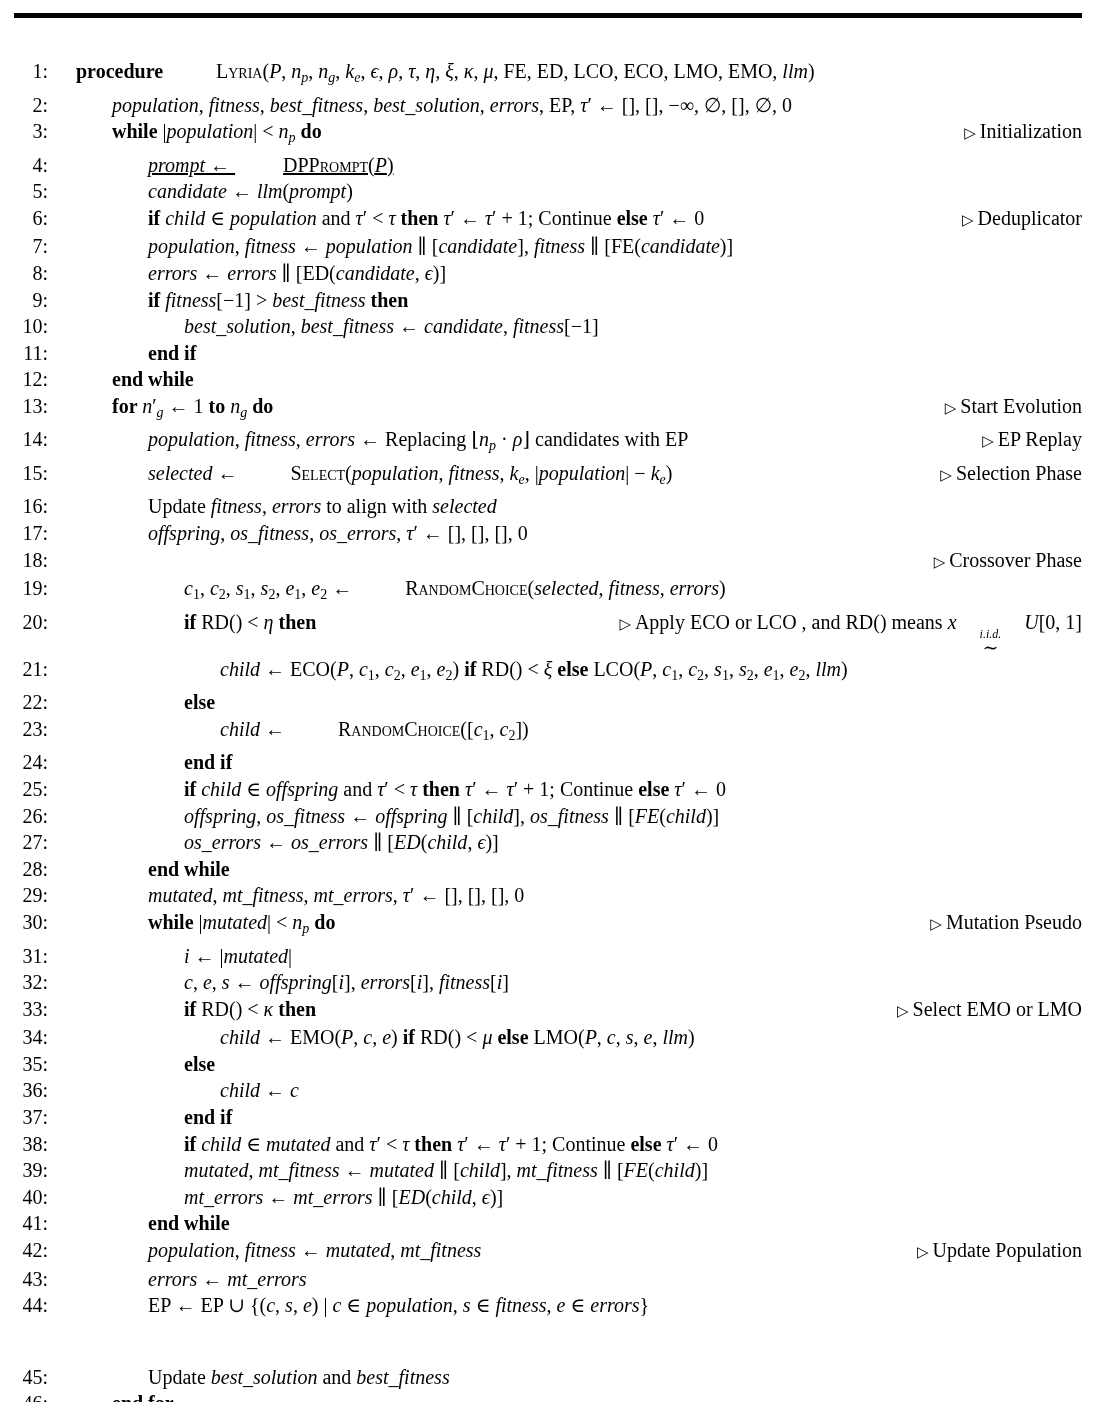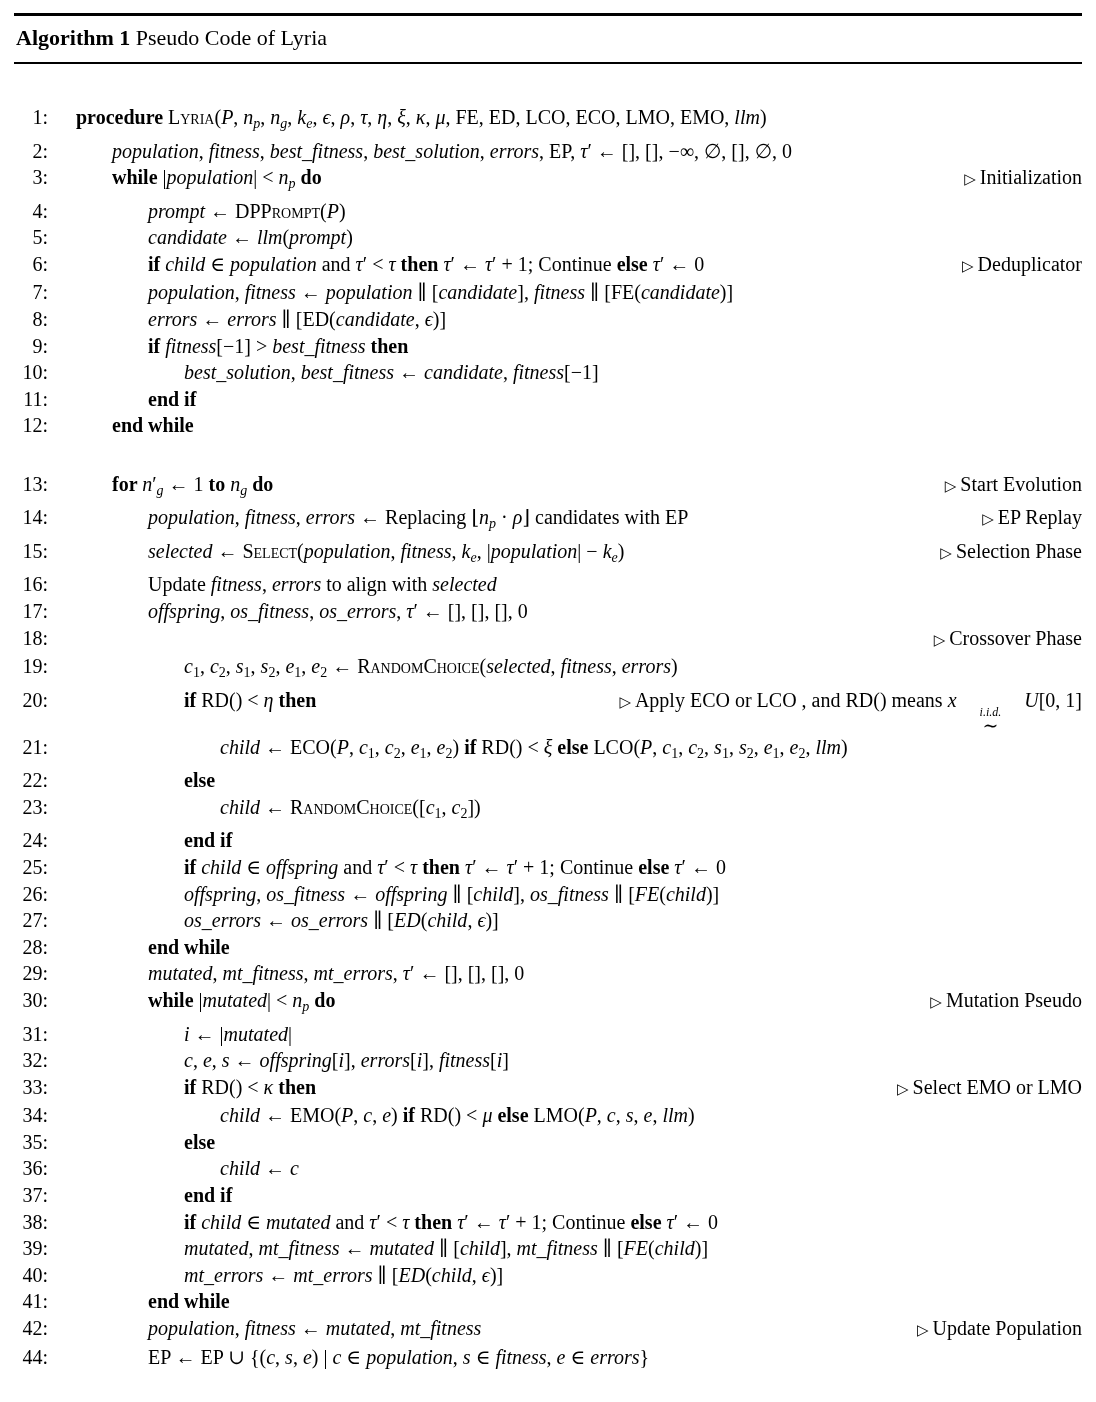--- a/index.html
+++ b/index.html
@@ -37,61 +37,57 @@
   .line-comment {
     margin-left: auto;
     padding-left: 12px;
     white-space: nowrap;
   }
   .comment-marker { font-size: 15px; padding-right: 4px; }
   .seg-b  { font-weight: bold; }
   .seg-r  { }
   .seg-i  { font-style: italic; }
   .seg-cal{ font-style: italic; }
-  .seg-sc { font-variant: small-caps; }
+  .seg-sc { font-variant: small-caps; margin-left: 48px; }
   .seg-is { font-style: italic; font-size: 0.7em; vertical-align: -0.28em; }
   .seg-rs { font-size: 0.7em; vertical-align: -0.28em; }
   .ovst {
     display: inline-flex;
     flex-direction: column;
     align-items: center;
     line-height: 1;
     vertical-align: -0.45em;
     margin: 0 18px;
   }
   .ovtop { font-size: 12px; font-style: italic; line-height: 1; }
   .ovbot { font-size: 19px; line-height: 0.85; }
 </style>
 </head>
 <body>
 
 <div class="page">
   <div class="rule-top"></div>
-  <div class="algo-header">
-    <span class="algo-label">Algorithm 1</span>
-    <span class="algo-caption">Pseudo Code of Lyria</span>
-  </div>
   <div class="rule-mid"></div>
   <div class="algo-body">
       <div class="algo-line">
         <span class="line-num">1:</span>
         <span class="line-code" style="padding-left: 28px;"><span class="seg-b">procedure </span><span class="seg-sc">Lyria</span><span class="seg-r">(</span><span class="seg-cal">P</span><span class="seg-r">, </span><span class="seg-i">n</span><span class="seg-is">p</span><span class="seg-r">, </span><span class="seg-i">n</span><span class="seg-is">g</span><span class="seg-r">, </span><span class="seg-i">k</span><span class="seg-is">e</span><span class="seg-r">, </span><span class="seg-i">ϵ</span><span class="seg-r">, </span><span class="seg-i">ρ</span><span class="seg-r">, </span><span class="seg-i">τ</span><span class="seg-r">, </span><span class="seg-i">η</span><span class="seg-r">, </span><span class="seg-i">ξ</span><span class="seg-r">, </span><span class="seg-i">κ</span><span class="seg-r">, </span><span class="seg-i">μ</span><span class="seg-r">, FE, ED, LCO, ECO, LMO, EMO, </span><span class="seg-i">llm</span><span class="seg-r">)</span></span>
       </div>
       <div class="algo-line">
         <span class="line-num">2:</span>
         <span class="line-code" style="padding-left: 64px;"><span class="seg-i">population</span><span class="seg-r">, </span><span class="seg-i">fitness</span><span class="seg-r">, </span><span class="seg-i">best_fitness</span><span class="seg-r">, </span><span class="seg-i">best_solution</span><span class="seg-r">, </span><span class="seg-i">errors</span><span class="seg-r">, EP, </span><span class="seg-i">τ</span><span class="seg-r">′ ← [], [], −∞, ∅, [], ∅, 0</span></span>
       </div>
       <div class="algo-line">
         <span class="line-num">3:</span>
         <span class="line-code" style="padding-left: 64px;"><span class="seg-b">while </span><span class="seg-r">|</span><span class="seg-i">population</span><span class="seg-r">| &lt; </span><span class="seg-i">n</span><span class="seg-is">p</span><span class="seg-b"> do</span></span>
         <span class="line-comment"><span class="comment-marker">▷</span><span class="seg-r">Initialization</span></span>
       </div>
       <div class="algo-line">
         <span class="line-num">4:</span>
-        <span class="line-code" style="padding-left: 100px;"><span class="seg-i">prompt</span><span class="seg-r"> ← </span><span class="seg-sc">DPPrompt</span><span class="seg-r">(</span><span class="seg-cal">P</span><span class="seg-r">)</span></span>
+        <span class="line-code" style="padding-left: 100px; text-decoration: underline;"><span class="seg-i">prompt</span><span class="seg-r"> ← </span><span class="seg-sc">DPPrompt</span><span class="seg-r">(</span><span class="seg-cal">P</span><span class="seg-r">)</span></span>
       </div>
       <div class="algo-line">
         <span class="line-num">5:</span>
         <span class="line-code" style="padding-left: 100px;"><span class="seg-i">candidate</span><span class="seg-r"> ← </span><span class="seg-i">llm</span><span class="seg-r">(</span><span class="seg-i">prompt</span><span class="seg-r">)</span></span>
       </div>
       <div class="algo-line">
         <span class="line-num">6:</span>
         <span class="line-code" style="padding-left: 100px;"><span class="seg-b">if </span><span class="seg-i">child</span><span class="seg-r"> ∈ </span><span class="seg-i">population</span><span class="seg-r"> and </span><span class="seg-i">τ</span><span class="seg-r">′ &lt; </span><span class="seg-i">τ</span><span class="seg-b"> then </span><span class="seg-i">τ</span><span class="seg-r">′ ← </span><span class="seg-i">τ</span><span class="seg-r">′ + 1; Continue </span><span class="seg-b">else </span><span class="seg-i">τ</span><span class="seg-r">′ ← 0</span></span>
         <span class="line-comment"><span class="comment-marker">▷</span><span class="seg-r">Deduplicator</span></span>
       </div>
@@ -114,21 +110,21 @@
       <div class="algo-line">
         <span class="line-num">11:</span>
         <span class="line-code" style="padding-left: 100px;"><span class="seg-b">end if</span></span>
       </div>
       <div class="algo-line">
         <span class="line-num">12:</span>
         <span class="line-code" style="padding-left: 64px;"><span class="seg-b">end while</span></span>
       </div>
       <div class="algo-line">
         <span class="line-num">13:</span>
-        <span class="line-code" style="padding-left: 64px; margin-top: 32px;"><span class="seg-b">for </span><span class="seg-i">n</span><span class="seg-r">′</span><span class="seg-is">g</span><span class="seg-r"> ← 1 </span><span class="seg-b">to </span><span class="seg-i">n</span><span class="seg-is">g</span><span class="seg-b"> do</span></span>
+        <span class="line-code" style="padding-left: 64px;"><span class="seg-b">for </span><span class="seg-i">n</span><span class="seg-r">′</span><span class="seg-is">g</span><span class="seg-r"> ← 1 </span><span class="seg-b">to </span><span class="seg-i">n</span><span class="seg-is">g</span><span class="seg-b"> do</span></span>
         <span class="line-comment"><span class="comment-marker">▷</span><span class="seg-r">Start Evolution</span></span>
       </div>
       <div class="algo-line">
         <span class="line-num">14:</span>
         <span class="line-code" style="padding-left: 100px;"><span class="seg-i">population</span><span class="seg-r">, </span><span class="seg-i">fitness</span><span class="seg-r">, </span><span class="seg-i">errors</span><span class="seg-r"> ← Replacing ⌊</span><span class="seg-i">n</span><span class="seg-is">p</span><span class="seg-r"> · </span><span class="seg-i">ρ</span><span class="seg-r">⌋ candidates with EP</span></span>
         <span class="line-comment"><span class="comment-marker">▷</span><span class="seg-r">EP Replay</span></span>
       </div>
       <div class="algo-line">
         <span class="line-num">15:</span>
         <span class="line-code" style="padding-left: 100px;"><span class="seg-i">selected</span><span class="seg-r"> ← </span><span class="seg-sc">Select</span><span class="seg-r">(</span><span class="seg-i">population</span><span class="seg-r">, </span><span class="seg-i">fitness</span><span class="seg-r">, </span><span class="seg-i">k</span><span class="seg-is">e</span><span class="seg-r">, |</span><span class="seg-i">population</span><span class="seg-r">| − </span><span class="seg-i">k</span><span class="seg-is">e</span><span class="seg-r">)</span></span>
@@ -243,20 +239,24 @@
       <div class="algo-line">
         <span class="line-num">41:</span>
         <span class="line-code" style="padding-left: 100px;"><span class="seg-b">end while</span></span>
       </div>
       <div class="algo-line">
         <span class="line-num">42:</span>
         <span class="line-code" style="padding-left: 100px;"><span class="seg-i">population</span><span class="seg-r">, </span><span class="seg-i">fitness</span><span class="seg-r"> ← </span><span class="seg-i">mutated</span><span class="seg-r">, </span><span class="seg-i">mt_fitness</span></span>
         <span class="line-comment"><span class="comment-marker">▷</span><span class="seg-r">Update Population</span></span>
       </div>
       <div class="algo-line">
+        <span class="line-num">43:</span>
+        <span class="line-code" style="padding-left: 100px;"><span class="seg-i">errors</span><span class="seg-r"> ← </span><span class="seg-i">mt_errors</span></span>
+      </div>
+      <div class="algo-line">
         <span class="line-num">44:</span>
         <span class="line-code" style="padding-left: 100px;"><span class="seg-r">EP ← EP ∪ {(</span><span class="seg-i">c</span><span class="seg-r">, </span><span class="seg-i">s</span><span class="seg-r">, </span><span class="seg-i">e</span><span class="seg-r">) | </span><span class="seg-i">c</span><span class="seg-r"> ∈ </span><span class="seg-i">population</span><span class="seg-r">, </span><span class="seg-i">s</span><span class="seg-r"> ∈ </span><span class="seg-i">fitness</span><span class="seg-r">, </span><span class="seg-i">e</span><span class="seg-r"> ∈ </span><span class="seg-i">errors</span><span class="seg-r">}</span></span>
       </div>
       <div class="algo-line">
         <span class="line-num">45:</span>
         <span class="line-code" style="padding-left: 100px; margin-top: 45px;"><span class="seg-r">Update </span><span class="seg-i">best_solution</span><span class="seg-r"> and </span><span class="seg-i">best_fitness</span></span>
       </div>
       <div class="algo-line">
         <span class="line-num">46:</span>
         <span class="line-code" style="padding-left: 64px;"><span class="seg-b">end for</span></span>

